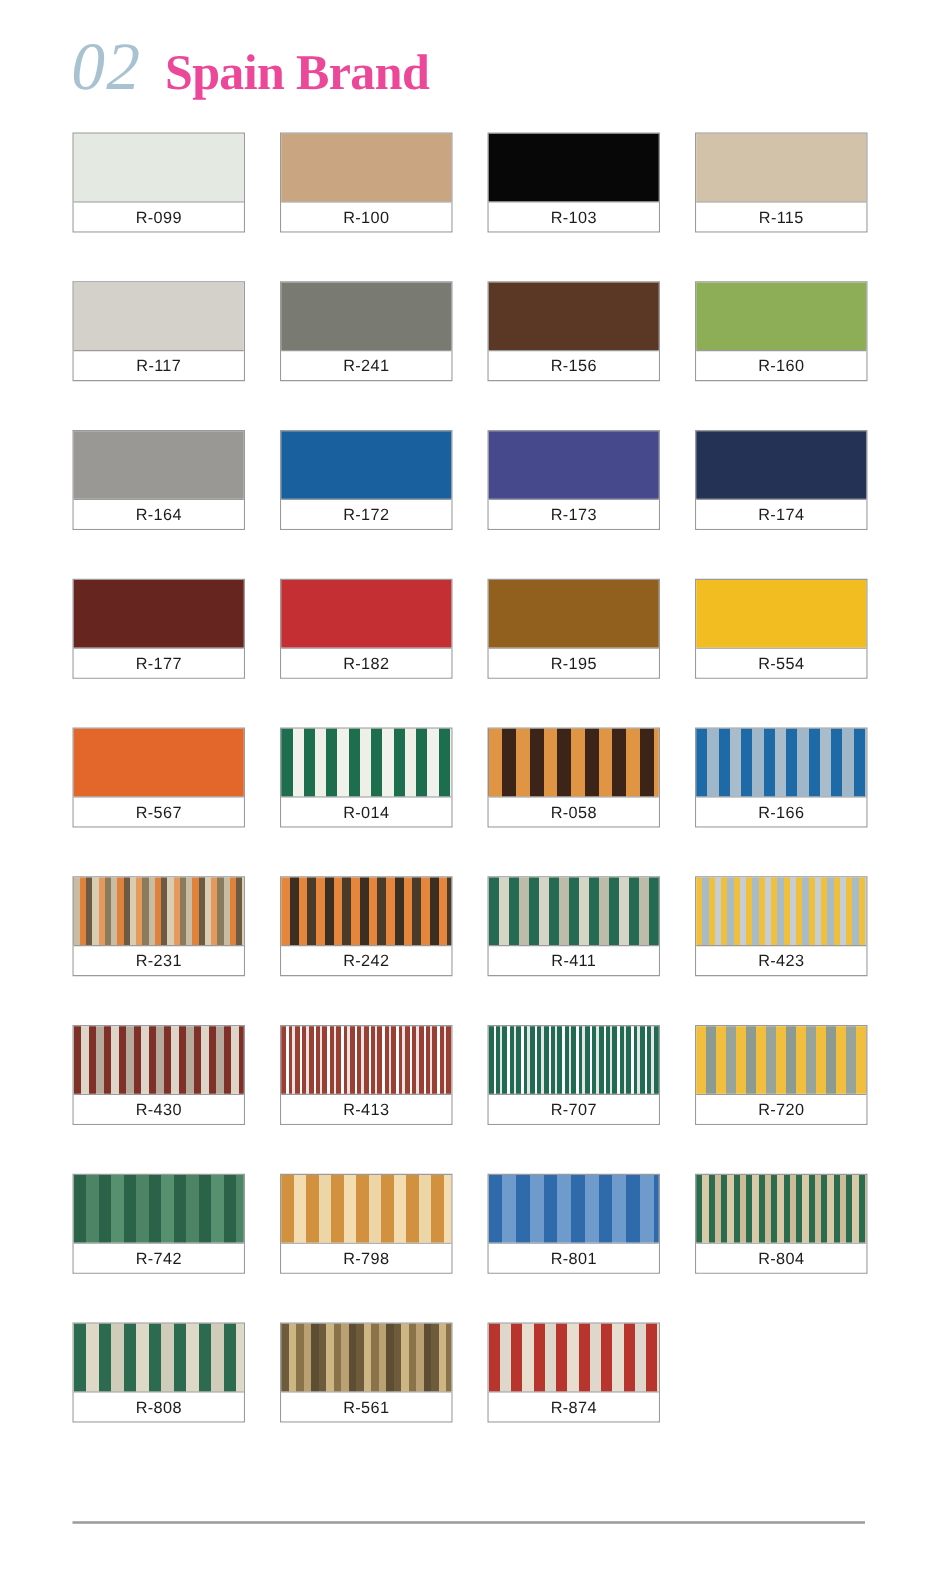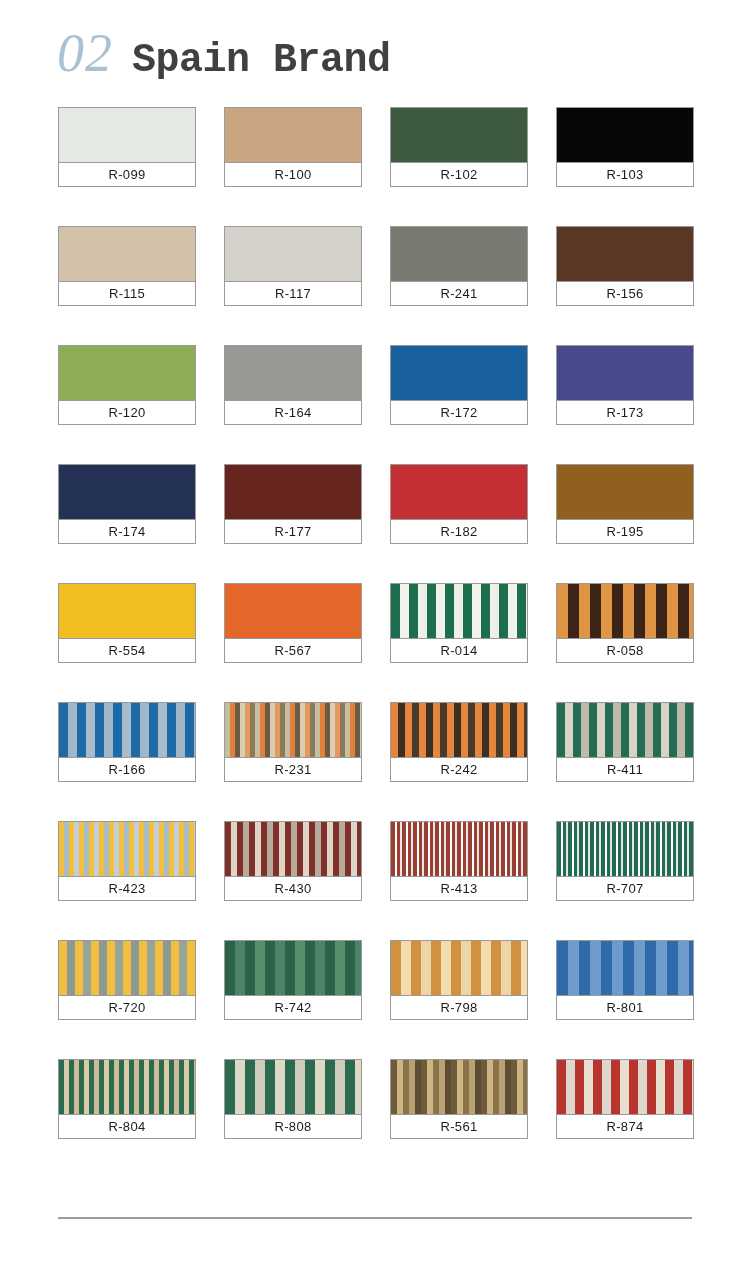--- a/index.html
+++ b/index.html
@@ -25,24 +25,24 @@
   .header-number {
     font-family: "Liberation Serif", serif;
     font-style: italic;
     font-size: 54px;
     font-weight: 400;
     color: #a9c2d2;
     letter-spacing: 1px;
     line-height: 1;
   }
   .header-title {
-    font-family: Liberation Mono, monospace;
+    font-family: Liberation Serif, serif;
     font-size: 40px;
     font-weight: bold;
-    color: #404040;
+    color: #ec4899;
     letter-spacing: -0.5px;
     line-height: 1;
     margin-left: 19px;
   }
 
   
   .swatch-grid {
     display: grid;
     grid-template-columns: repeat(4, 138px);
     column-gap: 28px;
@@ -94,24 +94,20 @@
 <div class="swatch-grid" id="swatch-grid">
     <div class="swatch-card">
       <div class="swatch-color" style="background: rgb(228, 234, 226);"></div>
       <div class="swatch-label">R-099</div>
     </div>
     <div class="swatch-card">
       <div class="swatch-color" style="background: rgb(201, 165, 129);"></div>
       <div class="swatch-label">R-100</div>
     </div>
     <div class="swatch-card">
-      <div class="swatch-color" style="background: rgb(61, 90, 64);"></div>
-      <div class="swatch-label">R-102</div>
-    </div>
-    <div class="swatch-card">
       <div class="swatch-color" style="background: rgb(7, 7, 7);"></div>
       <div class="swatch-label">R-103</div>
     </div>
     <div class="swatch-card">
       <div class="swatch-color" style="background: rgb(211, 194, 170);"></div>
       <div class="swatch-label">R-115</div>
     </div>
     <div class="swatch-card">
       <div class="swatch-color" style="background: rgb(212, 209, 202);"></div>
       <div class="swatch-label">R-117</div>
@@ -119,21 +115,21 @@
     <div class="swatch-card">
       <div class="swatch-color" style="background: rgb(121, 122, 114);"></div>
       <div class="swatch-label">R-241</div>
     </div>
     <div class="swatch-card">
       <div class="swatch-color" style="background: rgb(91, 55, 37);"></div>
       <div class="swatch-label">R-156</div>
     </div>
     <div class="swatch-card">
       <div class="swatch-color" style="background: rgb(141, 174, 87);"></div>
-      <div class="swatch-label">R-120</div>
+      <div class="swatch-label">R-160</div>
     </div>
     <div class="swatch-card">
       <div class="swatch-color" style="background: rgb(154, 152, 148);"></div>
       <div class="swatch-label">R-164</div>
     </div>
     <div class="swatch-card">
       <div class="swatch-color" style="background: rgb(25, 97, 158);"></div>
       <div class="swatch-label">R-172</div>
     </div>
     <div class="swatch-card">

